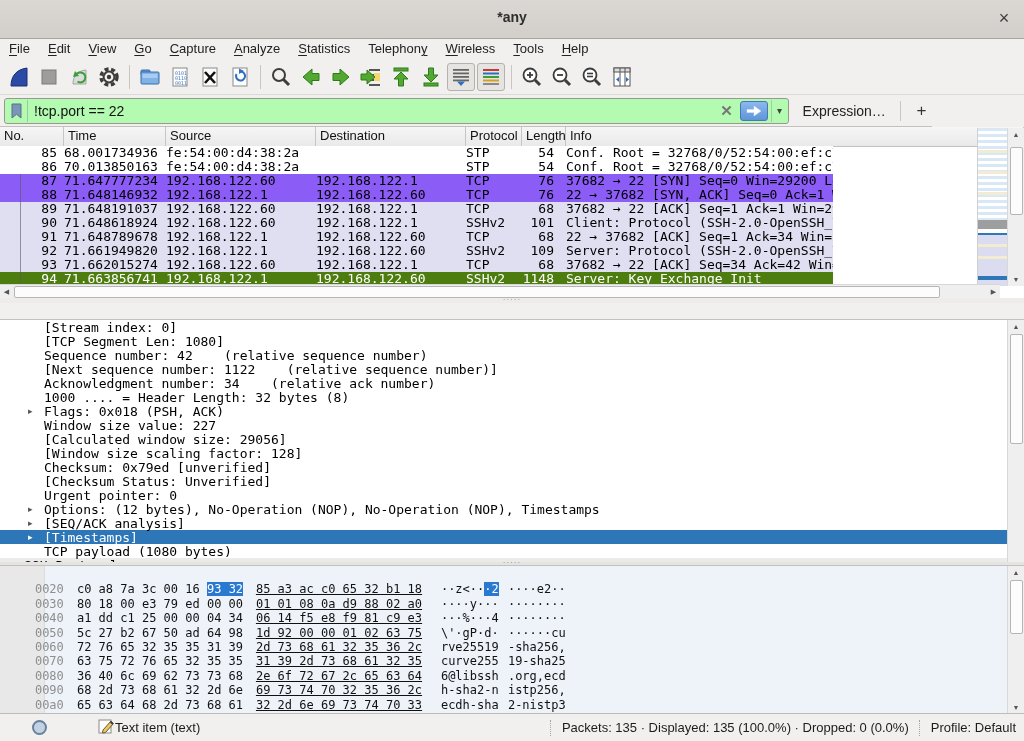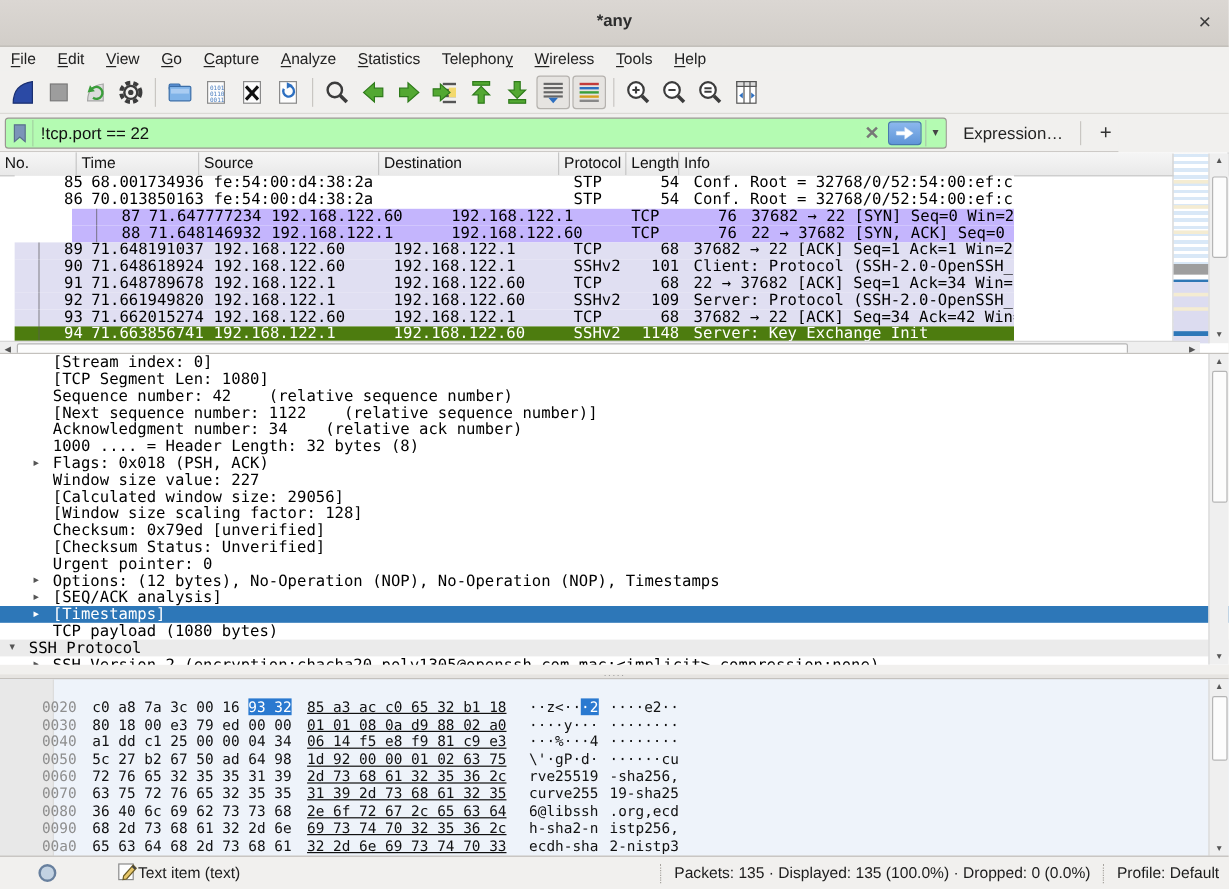--- a/index.html
+++ b/index.html
@@ -38,45 +38,45 @@
   .fcaret{width:16px;text-align:center;color:#444;font-size:10px;border-left:1px solid #aac8a8;height:22px;line-height:22px;background:#b4fbb2;}
   .fexpr{margin-left:14px;font-size:14px;color:#222;}
   .fsep{width:1px;height:20px;background:#c9c6c2;margin:0 10px 0 14px;}
   .fplus{font-size:17px;color:#333;width:24px;text-align:center;}
   
   .packets{position:absolute;left:0;top:127px;width:1024px;height:176px;background:#fff;}
   .phead{position:absolute;left:0;top:0;width:1024px;height:19px;display:flex;
     background:linear-gradient(#f6f6f6,#e9e9e9);border-bottom:1px solid #c2c2c2;
     font-size:13px;color:#111;}
   .phc{border-right:1px solid #c6c6c6;padding:1px 0 0 4px;box-sizing:border-box;white-space:nowrap;overflow:hidden;}
-  .prows{position:absolute;left:12px;top:19px;width:833px;height:140px;overflow:hidden;}
+  .prows{position:absolute;left:0;top:19px;width:833px;height:140px;overflow:hidden;}
   .prow{display:flex;height:14px;line-height:14px;font-size:13px;white-space:pre;position:relative;
     font-family:"DejaVu Sans Mono",monospace;color:#000;background:#fff;}
   .prow span{overflow:hidden;flex-shrink:0;box-sizing:border-box;}
   .prow .no{text-align:right;padding-right:7px;}
   .prow .len{text-align:right;padding-right:12px;}
-  .prow.gray{background:#c4b5fd;margin-left:48px;}
+  .prow.gray{background:#8b5cf6;}
   .prow.lav{background:#e0dff2;}
   .prow.sel{background:#4d7c0f;color:#fff;}
   .prow.rel::before{content:'';position:absolute;left:20px;top:0;bottom:0;border-left:1px solid rgba(90,90,90,.6);}
   .cw0{width:64px}.cw1{width:102px}.cw2{width:150px}.cw3{width:150px}.cw4{width:56px}.cw5{width:44px}.cw6{flex:1 1 auto;min-width:0;}
   
   .minimap{position:absolute;right:16px;top:1px;width:30px;height:158px;border-left:1px solid #d0d0d0;
     background:repeating-linear-gradient(180deg,#d9e8f7 0 3px,#ffffff 3px 6px);}
   .mm{position:absolute;left:0;right:0;}
   .vscroll{position:absolute;right:0;top:0;width:16px;background:#efefef;border-left:1px solid #d8d8d8;}
   .vscroll .arr{position:absolute;left:0;width:100%;height:13px;text-align:center;font-size:7px;color:#555;line-height:13px;}
   .vscroll .thumb{position:absolute;left:2px;width:11px;background:#fcfcfc;border:1px solid #b5b5b5;border-radius:2px;}
   .hscroll{position:absolute;left:0;bottom:5px;height:13px;right:24px;background:#efefef;border-top:1px solid #d8d8d8;}
   .hscroll .arr{position:absolute;top:0;width:13px;height:13px;font-size:7px;color:#555;text-align:center;line-height:13px;}
   .hscroll .thumb{position:absolute;left:14px;right:60px;top:1px;height:10px;background:#fcfcfc;border:1px solid #b5b5b5;border-radius:2px;}
   .gripline{position:absolute;left:0;bottom:0;height:5px;width:1024px;background:#edecea;
     text-align:center;font-size:8px;line-height:4px;color:#999;letter-spacing:1px;}
   
-  .details{position:absolute;left:0;top:294px;width:1024px;height:259px;background:#fff;
+  .details{position:absolute;left:0;top:319px;width:1024px;height:259px;background:#fff;
     border-top:1px solid #c4c1bd;overflow:hidden;}
   .drow{height:14px;display:flex;align-items:center;padding-left:28px;
     font-family:"DejaVu Sans Mono",monospace;font-size:13px;color:#000;}
   .drow .dar{width:16px;flex-shrink:0;font-size:9px;color:#555;font-family:"DejaVu Sans",sans-serif;}
   .drow .dtx{white-space:pre;overflow:hidden;}
   .drow.sel{background:#2d77b8;color:#fff;}
   .drow.sel .dar{color:#fff;}
   .drow.top{padding-left:8px;}
   .drow.gray{background:#ebebeb;}
   .dscroll{position:absolute;right:0;top:0;bottom:0;}

